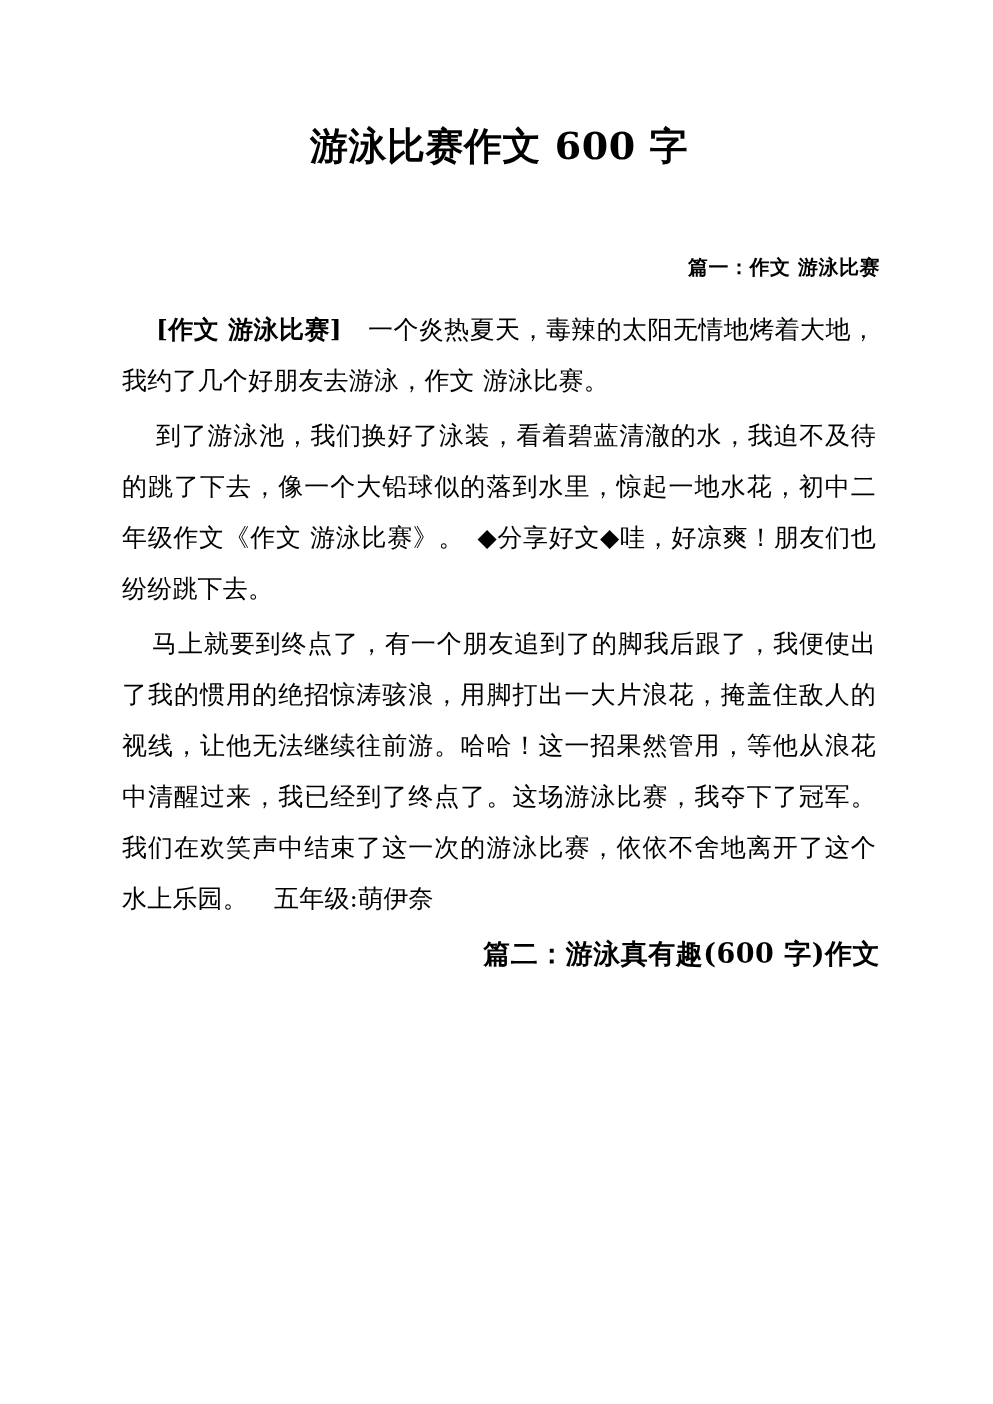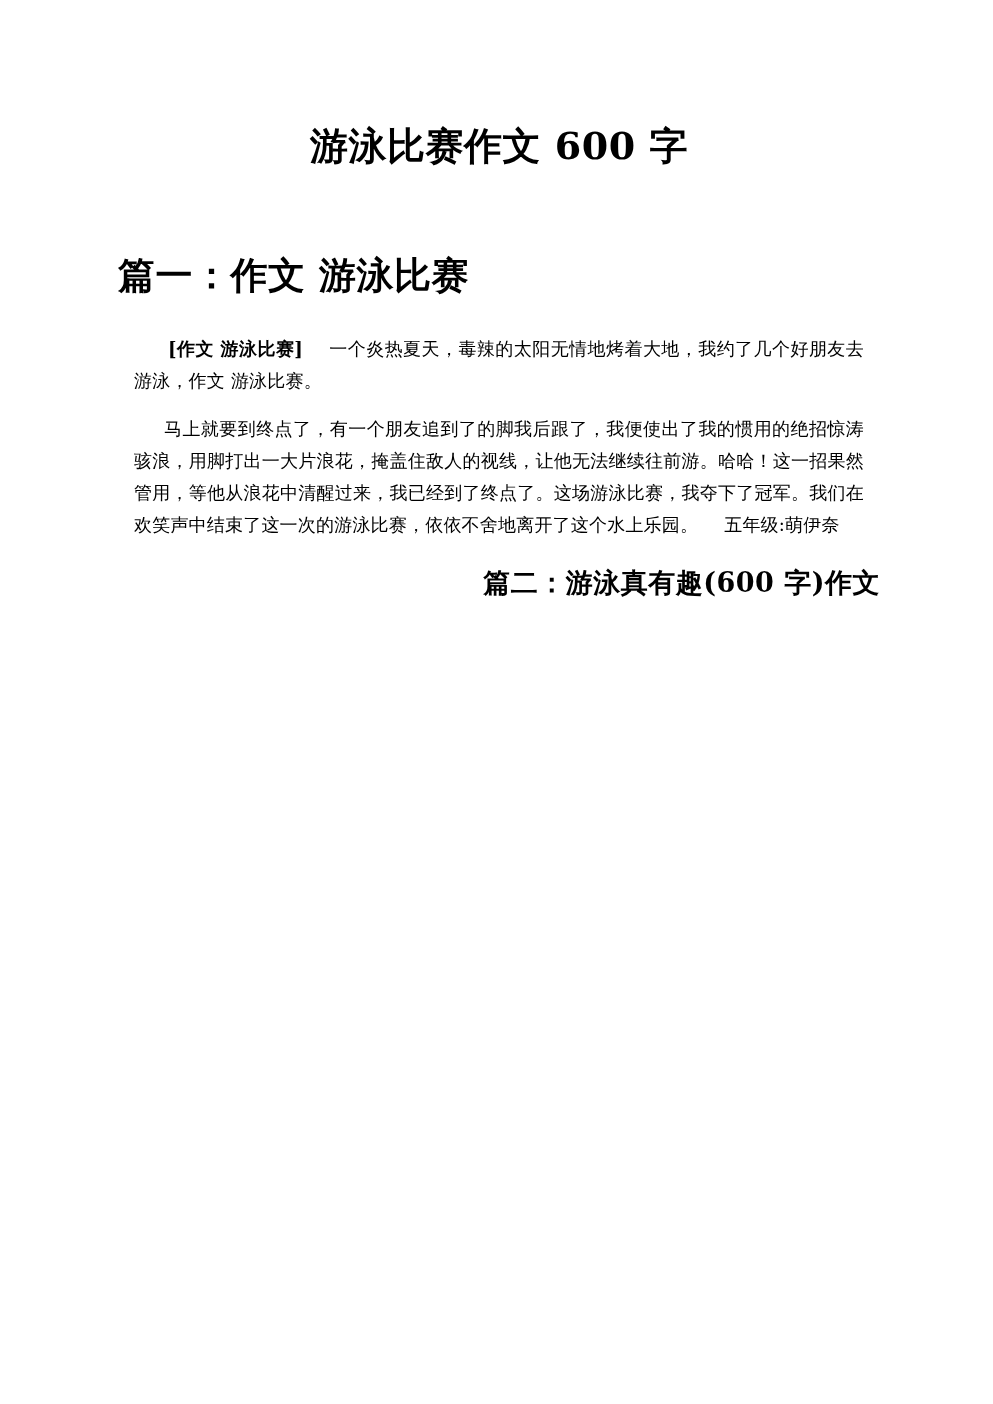--- a/index.html
+++ b/index.html
@@ -33,45 +33,45 @@
     font-weight: bold;
     line-height: 1.2;
     margin: 0;
     padding-top: 123px;
     letter-spacing: 0.5px;
     white-space: nowrap;
   }
 
   
   .section-heading-center {
-    text-align: left;
-    font-size: 37px;
+    text-align: right;
+    font-size: 20px;
     font-weight: bold;
     line-height: 1.0;
     margin: 0;
     padding-top: 88px;
     letter-spacing: 0.5px;
   }
 
   
   .section-heading-left {
     font-size: 27px;
     font-weight: bold;
     line-height: 51px;
     margin: 0;
     text-indent: 22px;
     letter-spacing: 0.5px;
     text-align: right;
   }
 
   
   p.body {
-    font-size: 18px;
-    line-height: 32px;
-    margin: 16px;
+    font-size: 25px;
+    line-height: 51px;
+    margin: 4px;
     text-align: justify;
     text-justify: inter-ideograph;
     text-indent: 34px;
     letter-spacing: 0.2px;
     word-break: break-all;
   }
   p.body.first {
     padding-top: 23px;
   }
   p.body.tight {
@@ -88,20 +88,23 @@
   <div class="content">
 
     <h1 class="doc-title">游泳比赛作文 600 字</h1>
 
     <h2 class="section-heading-center">篇一：作文  游泳比赛</h2>
 
     <p class="body first">
       <span class="b">[作文  游泳比赛]</span><span class="gap"></span><span>一个炎热夏天，毒辣的太阳无情地烤着大地，我约了几个好朋友去游泳，作文  游泳比赛。</span>
     </p>
 
+    <p class="body">
+      <span>到了游泳池，我们换好了泳装，看着碧蓝清澈的水，我迫不及待的跳了下去，像一个大铅球似的落到水里，惊起一地水花，初中二年级作文《作文  游泳比赛》。</span><span class="gap-sm"></span><span>◆分享好文◆哇，好凉爽！朋友们也纷纷跳下去。</span>
+    </p>
 
 
     <p class="body tight">
       <span>马上就要到终点了，有一个朋友追到了的脚我后跟了，我便使出了我的惯用的绝招惊涛骇浪，用脚打出一大片浪花，掩盖住敌人的视线，让他无法继续往前游。哈哈！这一招果然管用，等他从浪花中清醒过来，我已经到了终点了。这场游泳比赛，我夺下了冠军。我们在欢笑声中结束了这一次的游泳比赛，依依不舍地离开了这个水上乐园。</span><span class="gap"></span><span>五年级:萌伊奈</span>
     </p>
 
     <h2 class="section-heading-left">篇二：游泳真有趣(600 字)作文</h2>
 
 
   </div>

